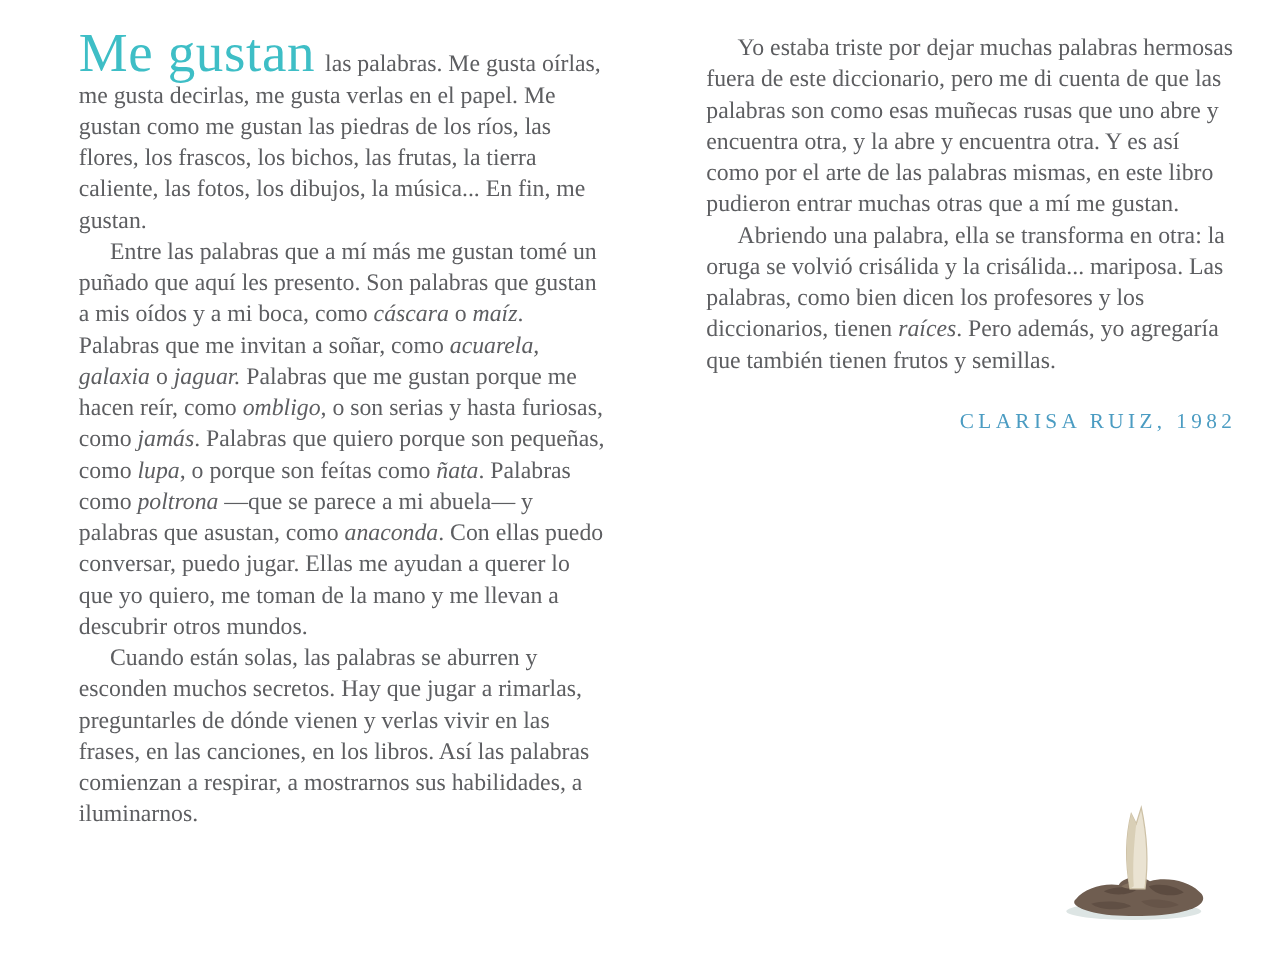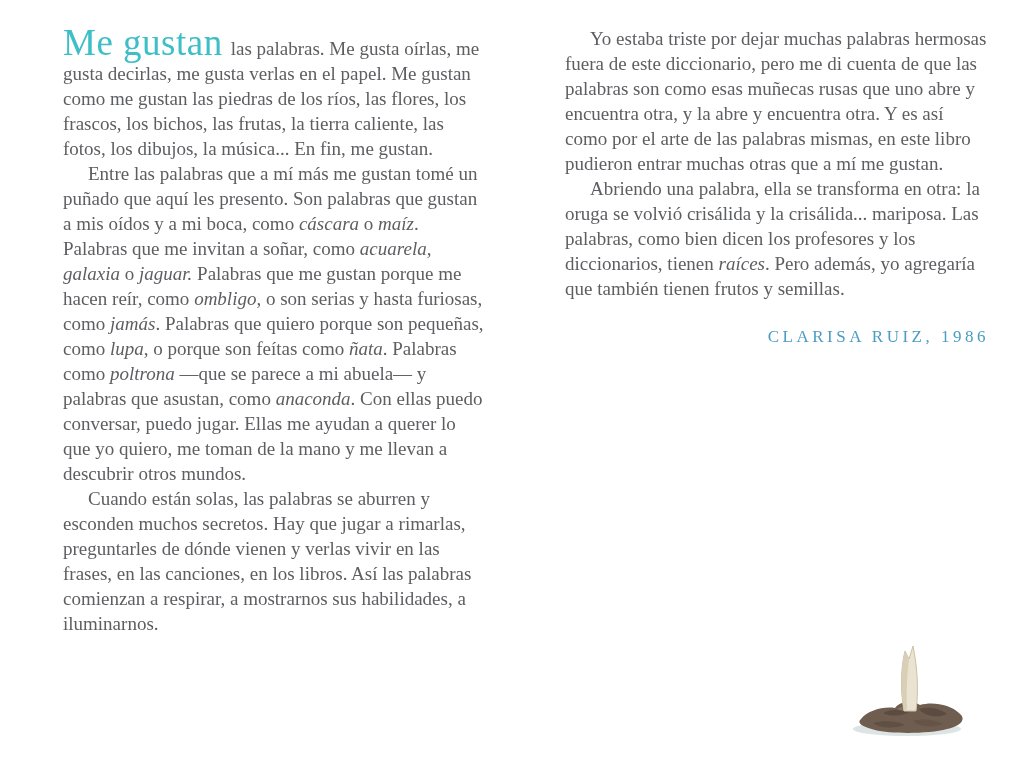--- a/index.html
+++ b/index.html
@@ -40,21 +40,21 @@
     font-size: 19px;
     line-height: 25px;
     color: #5d5e61;
     margin: 0;
     text-align: left;
   }
   p.indent {
     text-indent: 25px;
   }
   .lead-words {
-    font-size: 37px;
+    font-size: 44px;
     color: #3ebec6;
     line-height: 25px;
     margin-right: 8px;
     letter-spacing: 0.5px;
   }
   .it {
     font-style: italic;
   }
   .author-credit {
     margin-top: 26px;
@@ -84,21 +84,21 @@
     <p class="body indent"><span>Entre las palabras que a mí más me gustan tomé un puñado que aquí les presento. Son palabras que gustan a mis oídos y a mi boca, como </span><span class="it">cáscara</span><span> o </span><span class="it">maíz</span><span>. Palabras que me invitan a soñar, como </span><span class="it">acuarela</span><span>, </span><span class="it">galaxia</span><span> o </span><span class="it">jaguar.</span><span> Palabras que me gustan porque me hacen reír, como </span><span class="it">ombligo</span><span>, o son serias y hasta furiosas, como </span><span class="it">jamás</span><span>. Palabras que quiero porque son pequeñas, como </span><span class="it">lupa</span><span>, o porque son feítas como </span><span class="it">ñata</span><span>. Palabras como </span><span class="it">poltrona</span><span> —que se parece a mi abuela— y palabras que asustan, como </span><span class="it">anaconda</span><span>. Con ellas puedo conversar, puedo jugar. Ellas me ayudan a querer lo que yo quiero, me toman de la mano y me llevan a descubrir otros mundos.</span></p>
 
     <p class="body indent"><span>Cuando están solas, las palabras se aburren y esconden muchos secretos. Hay que jugar a rimarlas, preguntarles de dónde vienen y verlas vivir en las frases, en las canciones, en los libros. Así las palabras comienzan a respirar, a mostrarnos sus habilidades, a iluminarnos.</span></p>
   </div>
 
   <div class="col col-right">
     <p class="body indent"><span>Yo estaba triste por dejar muchas palabras hermosas fuera de este diccionario, pero me di cuenta de que las palabras son como esas muñecas rusas que uno abre y encuentra otra, y la abre y encuentra otra. Y es así como por el arte de las palabras mismas, en este libro pudieron entrar muchas otras que a mí me gustan.</span></p>
 
     <p class="body indent"><span>Abriendo una palabra, ella se transforma en otra: la oruga se volvió crisálida y la crisálida... mariposa. Las palabras, como bien dicen los profesores y los diccionarios, tienen </span><span class="it">raíces</span><span>. Pero además, yo agregaría que también tienen frutos y semillas.</span></p>
 
-    <div class="author-credit">CLARISA RUIZ, 1986</div>
+    <div class="author-credit">CLARISA RUIZ, 1982</div>
   </div>
 
   <div class="illustration">
     <svg width="145" height="105" viewBox="0 0 145 105">
 
       <ellipse cx="64" cy="86" rx="54" ry="7" fill="#dde5e4"></ellipse>
 
       <path d="M18,76 C24,68 40,63 52,65 C56,58 70,57 77,62 C90,58 108,62 116,70
                C124,76 118,83 104,86 C86,91 48,91 32,87 C20,84 13,80 18,76 Z" fill="#6f5d50"></path>
 

